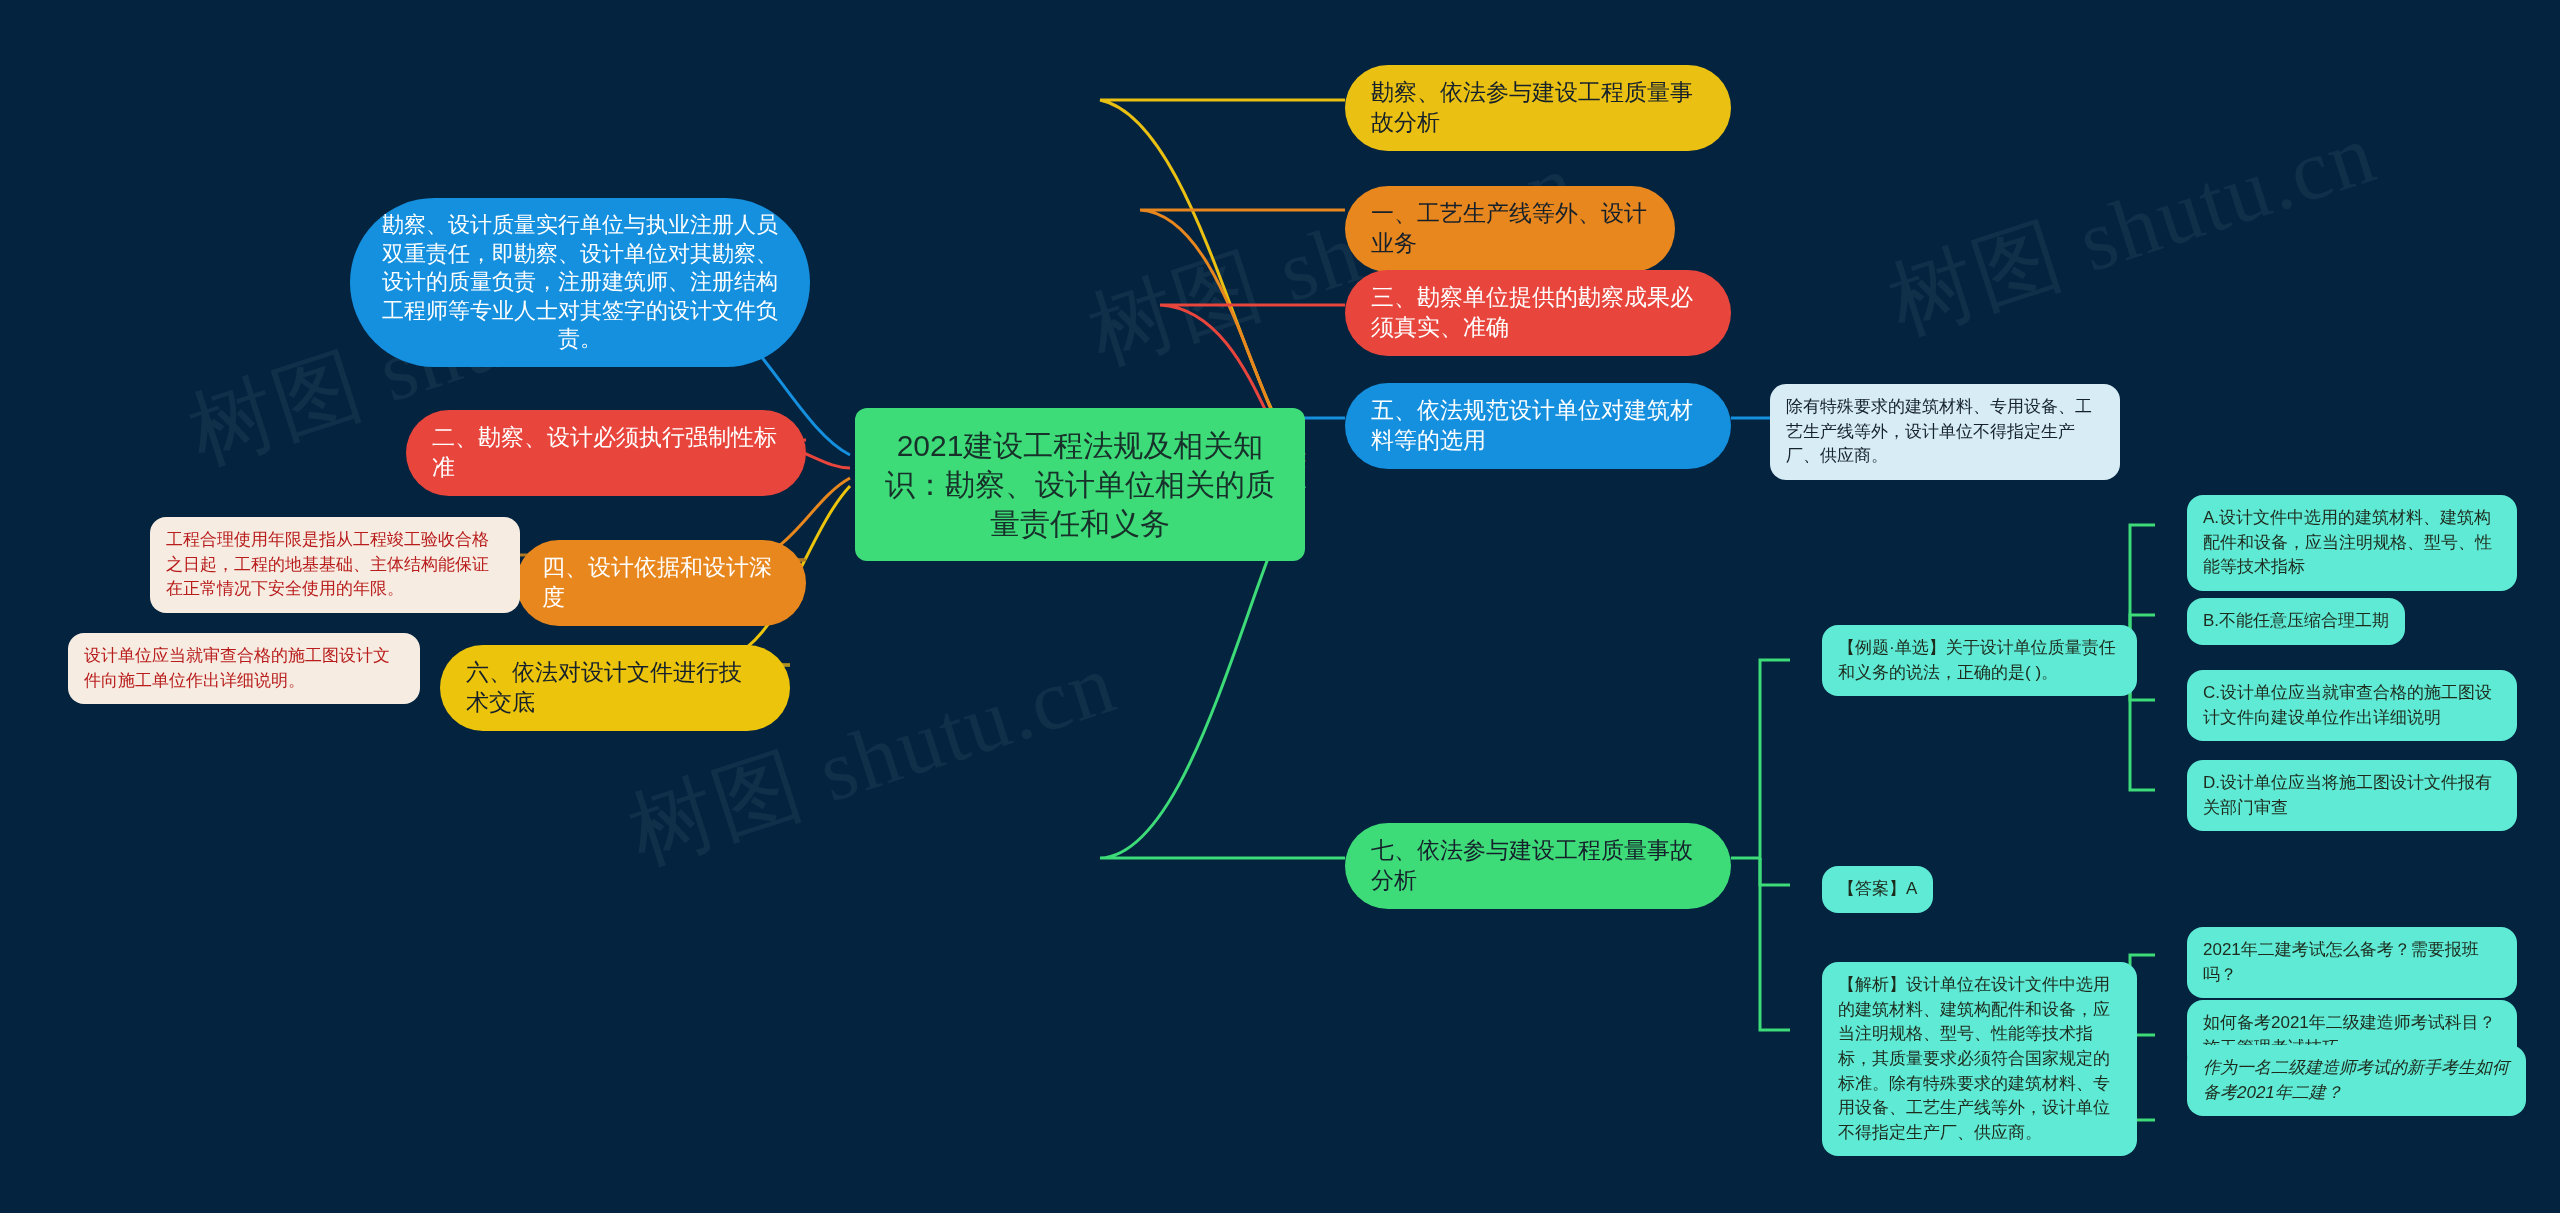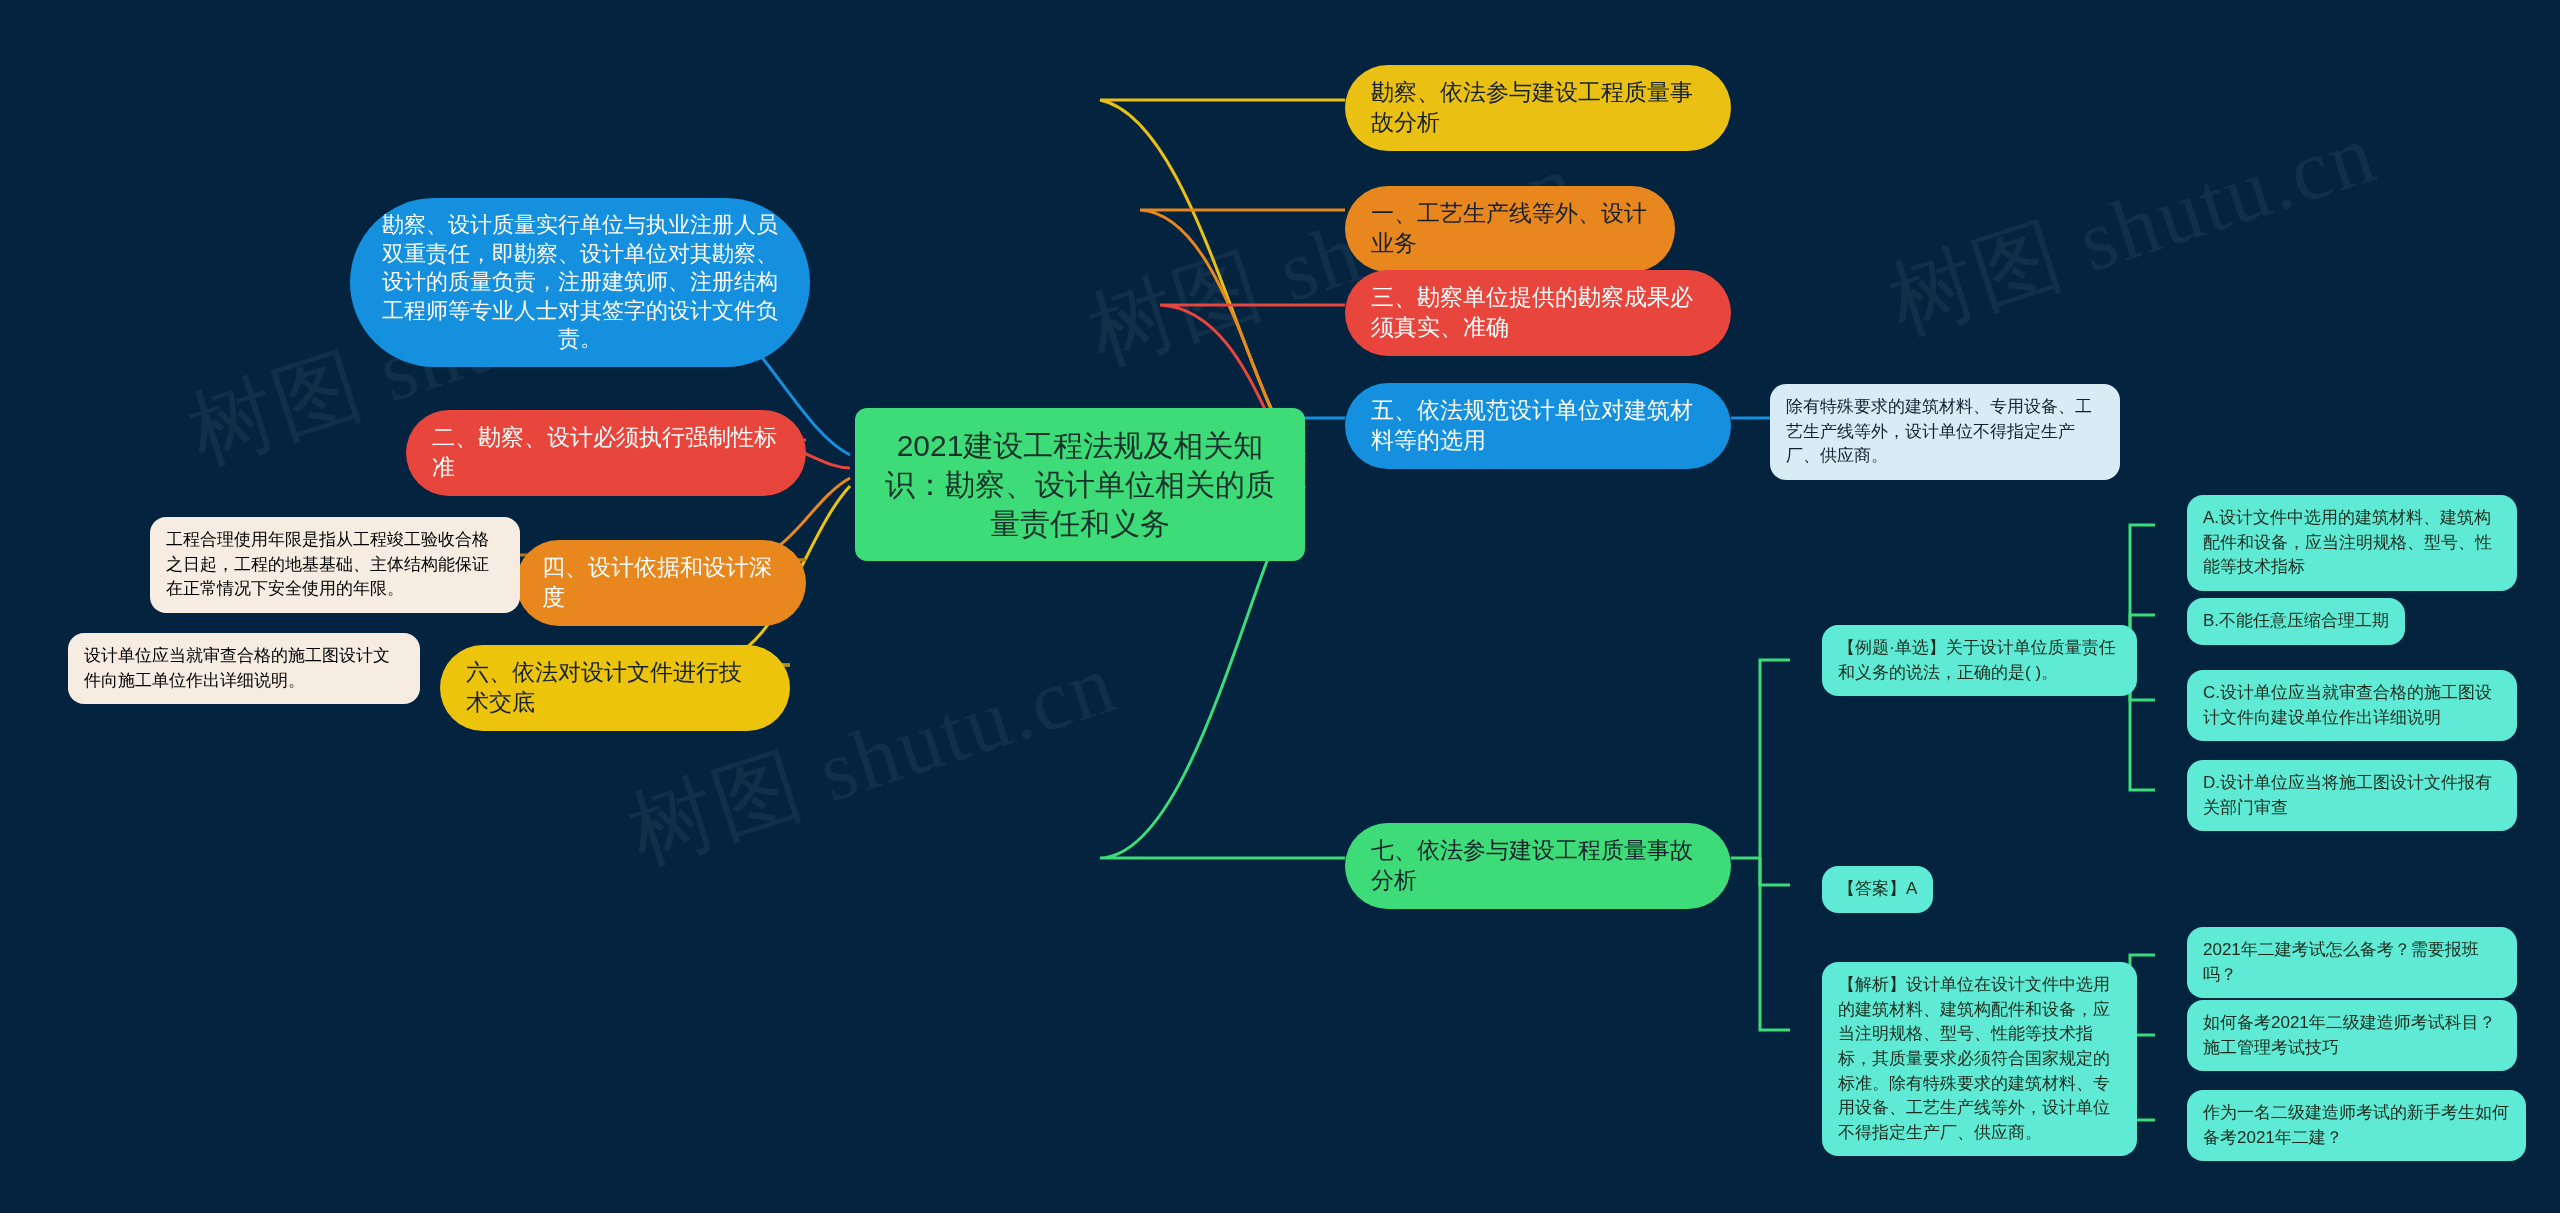--- a/index.html
+++ b/index.html
@@ -73,21 +73,21 @@
     background: #5eead4;
     color: #1d2b1d;
     margin-left: 32px;
   }
   .leaf-blue {
     background: #d7ecf5;
     color: #16222b;
   }
   .leaf-cream {
     background: #f6ece1;
-    color: #000000;
+    color: #b91c1c;
   }
 </style>
 </head>
 <body>
 
 <div id="canvas">
 
   <div class="watermark" style="left:180px; top:300px; transform:rotate(-18deg);">树图 shutu.cn</div>
   <div class="watermark" style="left:1080px; top:200px; transform:rotate(-18deg);">树图 shutu.cn</div>
   <div class="watermark" style="left:1880px; top:170px; transform:rotate(-18deg);">树图 shutu.cn</div>
@@ -206,17 +206,17 @@
   </div>
 
   <div class="node leaf leaf-green" style="left:2155px; top:927px; width:330px;">
     <span>2021年二建考试怎么备考？需要报班吗？</span>
   </div>
 
   <div class="node leaf leaf-green" style="left:2155px; top:1000px; width:330px;">
     <span>如何备考2021年二级建造师考试科目？施工管理考试技巧</span>
   </div>
 
-  <div class="node leaf leaf-green" style="left:2155px; top:1090px; width:339px;">
+  <div class="node leaf leaf-green" style="left:2155px; top:1045px; width:339px;font-style:italic;">
     <span>作为一名二级建造师考试的新手考生如何备考2021年二建？</span>
   </div>
 
 </div>
 
 </body></html>

